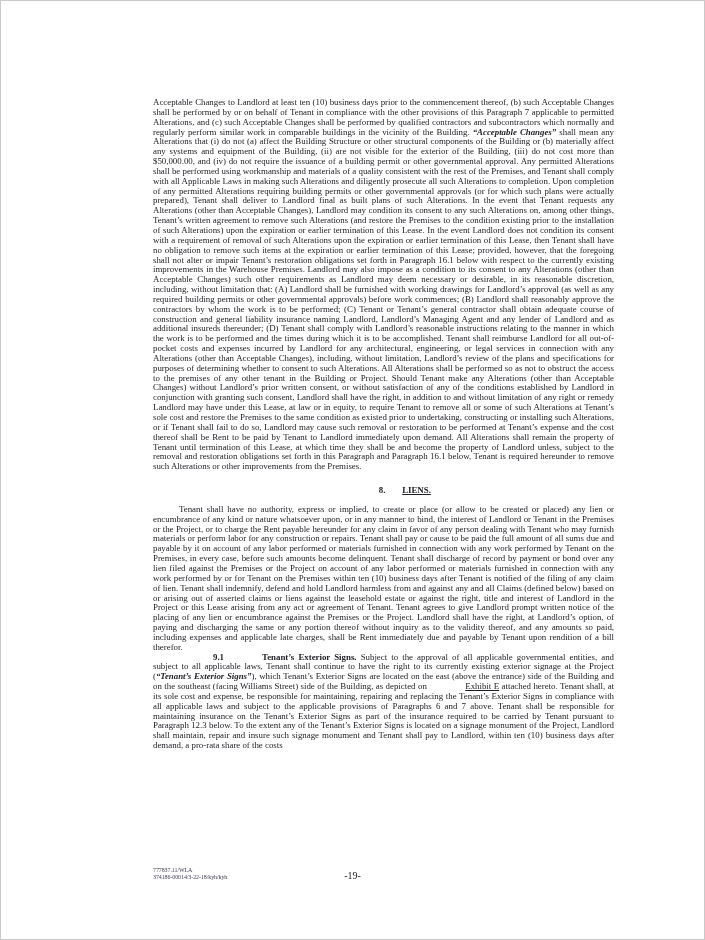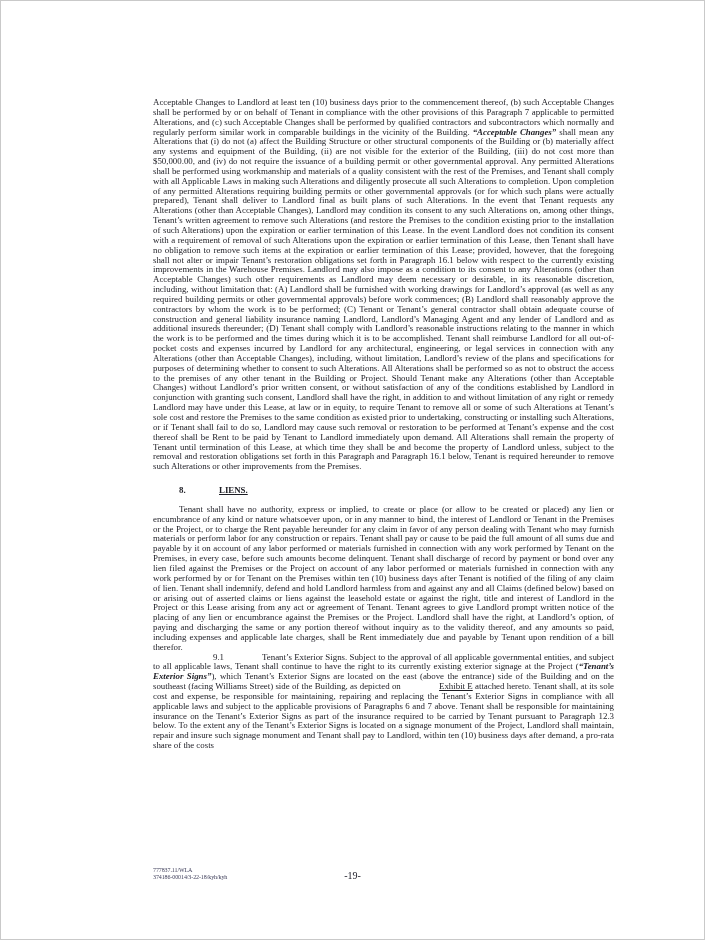--- a/index.html
+++ b/index.html
@@ -23,25 +23,25 @@
     text-align: justify;
     letter-spacing: -0.02px;
   }
   .para { margin: 0; }
   .indent1 { text-indent: 26px; }
   .indent2 { text-indent: 60px; }
   .sec-heading {
     margin: 14px 0 9px 0;
     padding-left: 26px;
     font-weight: bold;
-    text-align: left;
+    text-align: center;
     text-decoration: underline;
   }
   .h-num { display: inline-block; width: 40px; }
-  .seg-b  { font-weight: normal; }
+  .seg-b  { font-weight: bold; }
   .seg-bi { font-weight: bold; font-style: italic; margin-top: 28px; }
   .seg-u  { text-decoration: underline; margin-left: 36px; }
   .seg-tab { display: inline-block; width: 38px; }
   .footer-ref {
     position: absolute;
     left: 152px;
     top: 866px;
     font-size: 6px;
     line-height: 6.8px;
     color: #3c3c58;

